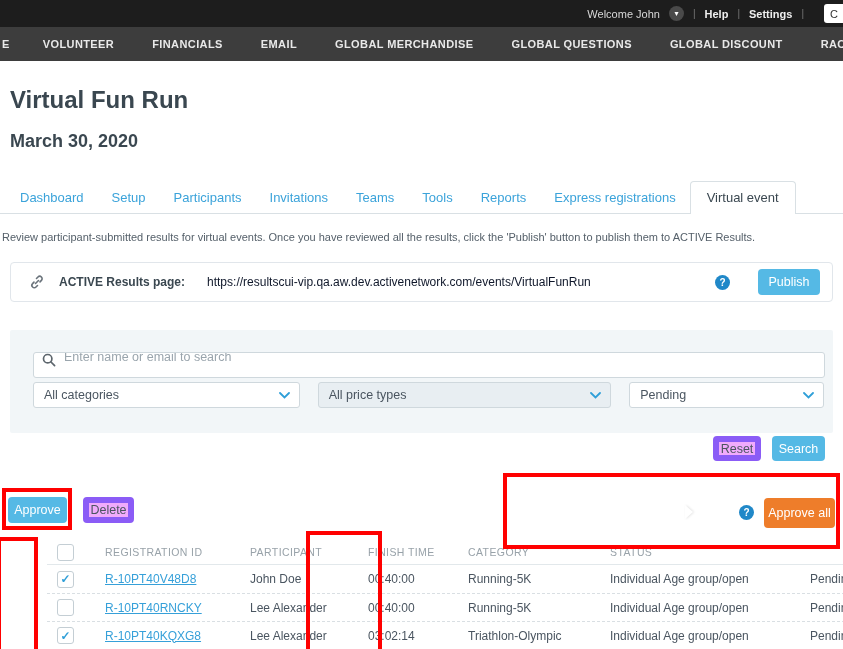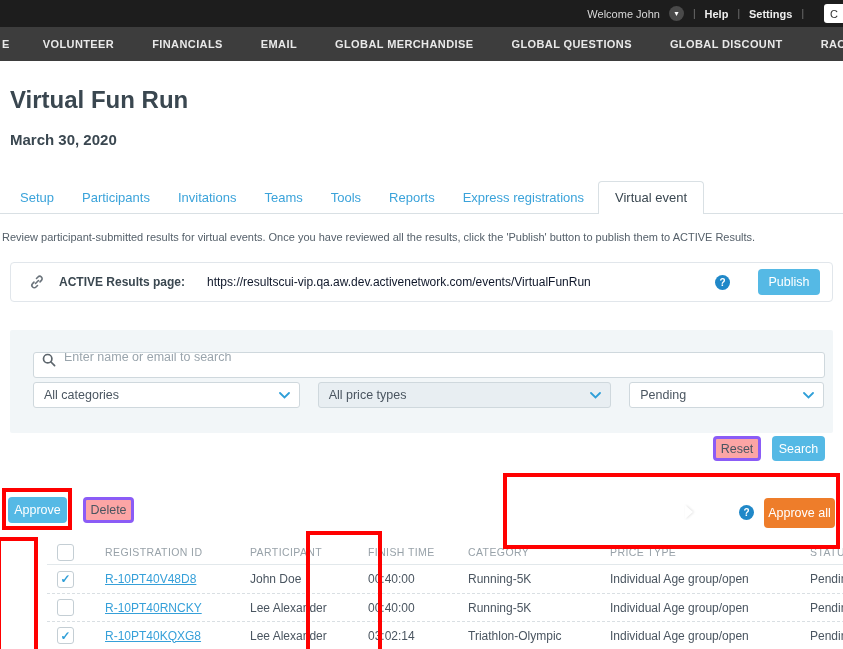--- a/index.html
+++ b/index.html
@@ -31,21 +31,21 @@
   .mainnav {
     position:absolute; left:0; top:27px; width:843px; height:34px; background:#3d3d3d;
     display:flex; align-items:center; color:#e9e9e9; font-size:11px; font-weight:bold;
     letter-spacing:.4px; gap:0;
   }
   .mainnav .nav-item { padding:0 19px; cursor:pointer; white-space:nowrap; }
   .mainnav .nav-item:first-child { padding:0 14px 0 2px; }
 
   
   .page-title { position:absolute; left:10px; top:86px; font-size:24px; font-weight:bold; color:#3a4750; }
-  .page-date  { position:absolute; left:10px; top:131px; font-size:15px; font-weight:bold; color:#3a4750; }
+  .page-date  { position:absolute; left:10px; top:131px; font-size:18px; font-weight:bold; color:#3a4750; }
 
   
   .tabbar {
     position:absolute; left:0; top:183px; width:843px; height:31px;
     border-bottom:1px solid #d9e0e4; display:flex; align-items:flex-end; padding-left:6px;
     font-size:13px;
   }
   .tab { color:#3ba3da; padding:8px 14px; cursor:pointer; white-space:nowrap; }
   .tab.active {
     color:#3a4750; background:#fff; border:1px solid #d9e0e4; border-bottom:none;
@@ -65,21 +65,21 @@
   .help-icon {
     width:15px; height:15px; border-radius:50%; background:#2088c8; color:#fff;
     font-size:10px; font-weight:bold; display:inline-flex; align-items:center;
     justify-content:center; cursor:pointer; flex-shrink:0;
   }
   .btn {
     border:none; border-radius:4px; font-size:12.5px; cursor:pointer;
     font-family:"Liberation Sans", sans-serif; white-space:nowrap;
   }
   .btn-blue   { background:#55b9e5; color:#fff; }
-  .btn-gray   { background:#fca5a5; color:#4a5560; border:3px solid #8b5cf6; }
+  .btn-gray   { background:#f0abfc; color:#4a5560; border:6px solid #8b5cf6; }
   .btn-orange { background:#ee7d2a; color:#fff; }
   .publish-btn { width:62px; height:26px; margin-left:14px; }
 
   
   .filter-panel {
     position:absolute; left:10px; top:330px; width:823px; height:103px;
     background:#f2f6f8; border-radius:2px; padding:17px 9px 0 23px;
   }
   .search-wrap { position:relative; width:792px; height:26px; }
   .search-wrap svg { position:absolute; left:9px; top:6px; }
@@ -179,20 +179,21 @@
     <span class="nav-item">GLOBAL MERCHANDISE</span>
     <span class="nav-item">GLOBAL QUESTIONS</span>
     <span class="nav-item">GLOBAL DISCOUNT</span>
     <span class="nav-item">RACE PASS</span>
   </div>
 
   <div class="page-title">Virtual Fun Run</div>
   <div class="page-date">March 30, 2020</div>
 
   <div class="tabbar">
+    <span class="tab">Dashboard</span>
     <span class="tab">Setup</span>
     <span class="tab">Participants</span>
     <span class="tab">Invitations</span>
     <span class="tab">Teams</span>
     <span class="tab">Tools</span>
     <span class="tab">Reports</span>
     <span class="tab">Express registrations</span>
     <span class="tab active">Virtual event</span>
   </div>
 
@@ -255,21 +256,20 @@
   <button class="btn btn-orange approve-all-btn">Approve all</button>
 
   <div class="table-header grid-row">
     <div class="cb-cell cell">
       <span class="checkbox"></span>
     </div>
     <div class="cell">REGISTRATION ID</div>
     <div class="cell">PARTICIPANT</div>
     <div class="cell">FINISH TIME</div>
     <div class="cell">CATEGORY</div>
-    <div class="cell">PRICE TYPE</div>
     <div class="cell">STATUS</div>
     <span class="gear">⚙</span>
   </div>
 
   <div class="trow grid-row r1" style="top:565px">
     <div class="cb-cell cell">
         <span class="checkbox checked"></span>
       </div>
     <div class="cell reg-link">R-10PT40V48D8</div>
     <div class="cell">John Doe</div>

